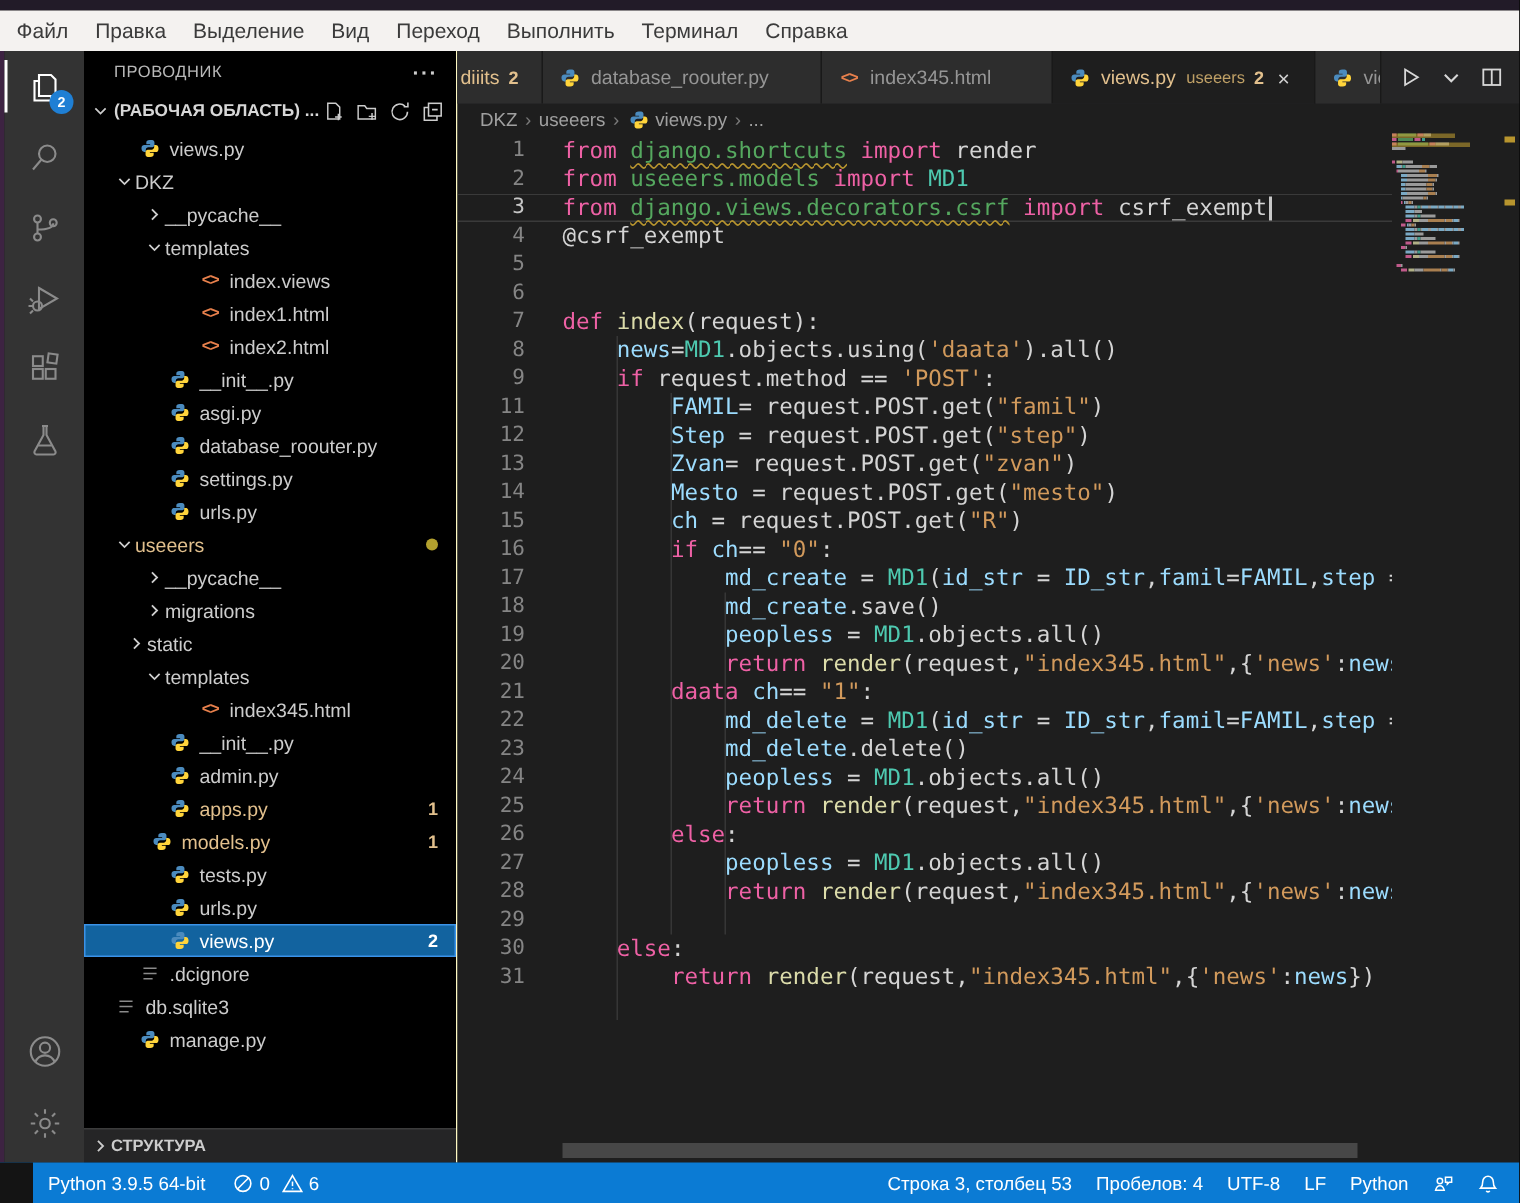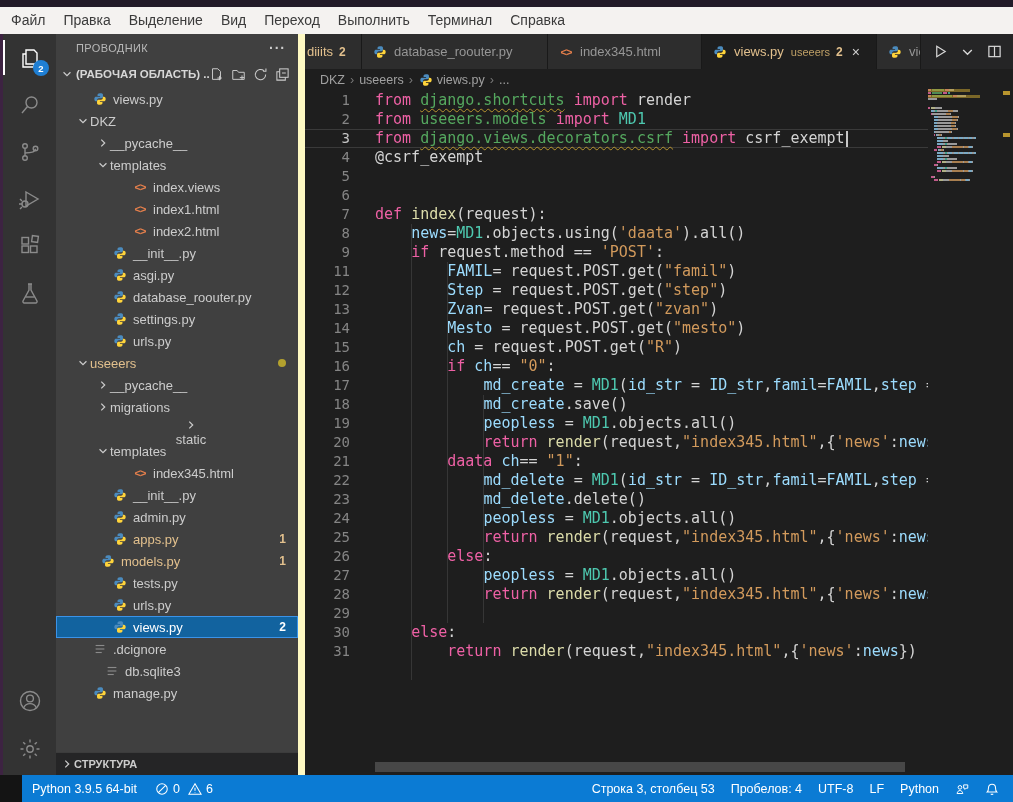--- a/index.html
+++ b/index.html
@@ -26,21 +26,21 @@
   .ab-item { position:relative; height:47px; display:flex; align-items:center; justify-content:center; color:#8b8b8b; }
   .ab-item.active { color:#ffffff; }
   .ab-item.active::before { content:""; position:absolute; left:0; top:6px; bottom:6px; width:2px; background:#ffffff; }
   .ab-item svg { width:24px; height:24px; stroke:currentColor; fill:none; stroke-width:1.4; }
   .ab-badge {
     position:absolute; right:7px; bottom:5px; min-width:16px; height:16px; border-radius:9px;
     background:#1f7fd4; color:#fff; font-size:9.5px; font-weight:bold;
     display:flex; align-items:center; justify-content:center; padding:0 3px;
   }
   
-  .sidebar { width:249px; height:100%; background:#404040; position:relative; border-right:7px solid #fef9c3; color:#cccccc; }
+  .sidebar { width:249px; height:100%; background:#000000; position:relative; border-right:1px solid #fef9c3; color:#cccccc; }
   .sb-title-row { height:28px; display:flex; align-items:center; padding:0 12px 0 20px; }
   .sb-title { font-size:11px; letter-spacing:.4px; color:#b8b8b8; flex:1; }
   .sb-more { color:#cccccc; font-size:14px; letter-spacing:1px; font-weight:bold; }
   .ws-row { height:24px; display:flex; align-items:center; padding:0 8px 0 4px; font-weight:bold; font-size:11.5px; color:#d7d7d7; }
   .ws-row .chev { margin-right:2px; }
   .ws-label { flex:1; white-space:nowrap; overflow:hidden; }
   .ws-actions { display:flex; gap:7px; align-items:center; }
   .ws-actions svg { width:15px; height:15px; stroke:#cccccc; fill:none; stroke-width:1.1; }
   .tree { position:absolute; top:54px; left:0; right:0; bottom:23px; overflow:hidden; font-size:13px; }
   .row { position:relative; height:22px; display:flex; align-items:center; white-space:nowrap; color:#cccccc; }
@@ -340,21 +340,21 @@
             <span>__pycache__</span>
           </div>
           <div class="row" style="padding-left: 40px;">
             <span class="chev">
               <svg viewBox="0 0 14 14">
                 <polyline points="5,3 9,7 5,11"></polyline>
               </svg>
             </span>
             <span>migrations</span>
           </div>
-          <div class="row" style="padding-left: 28px; flex-direction: column;">
+          <div class="row" style="padding-left: 28px;">
             <span class="chev">
               <svg viewBox="0 0 14 14">
                 <polyline points="5,3 9,7 5,11"></polyline>
               </svg>
             </span>
             <span>static</span>
           </div>
           <div class="row" style="padding-left: 40px;">
             <span class="chev">
               <svg viewBox="0 0 14 14">
@@ -436,21 +436,21 @@
           <div class="row" style="padding-left: 36px;">
             <span class="ficon ">
               <svg stroke="#8a8a8a" stroke-width="1.3" fill="none" viewBox="0 0 16 16">
                 <line x1="3" y1="4" x2="13" y2="4"></line>
                 <line x1="3" y1="8" x2="13" y2="8"></line>
                 <line x1="3" y1="12" x2="10" y2="12"></line>
               </svg>
             </span>
             <span>.dcignore</span>
           </div>
-          <div class="row" style="padding-left: 48px;">
+          <div class="row" style="padding-left: 20px;">
             <span class="ficon ">
               <svg stroke="#8a8a8a" stroke-width="1.3" fill="none" viewBox="0 0 16 16">
                 <line x1="3" y1="4" x2="13" y2="4"></line>
                 <line x1="3" y1="8" x2="13" y2="8"></line>
                 <line x1="3" y1="12" x2="10" y2="12"></line>
               </svg>
             </span>
             <span>db.sqlite3</span>
           </div>
           <div class="row" style="padding-left: 36px;">

